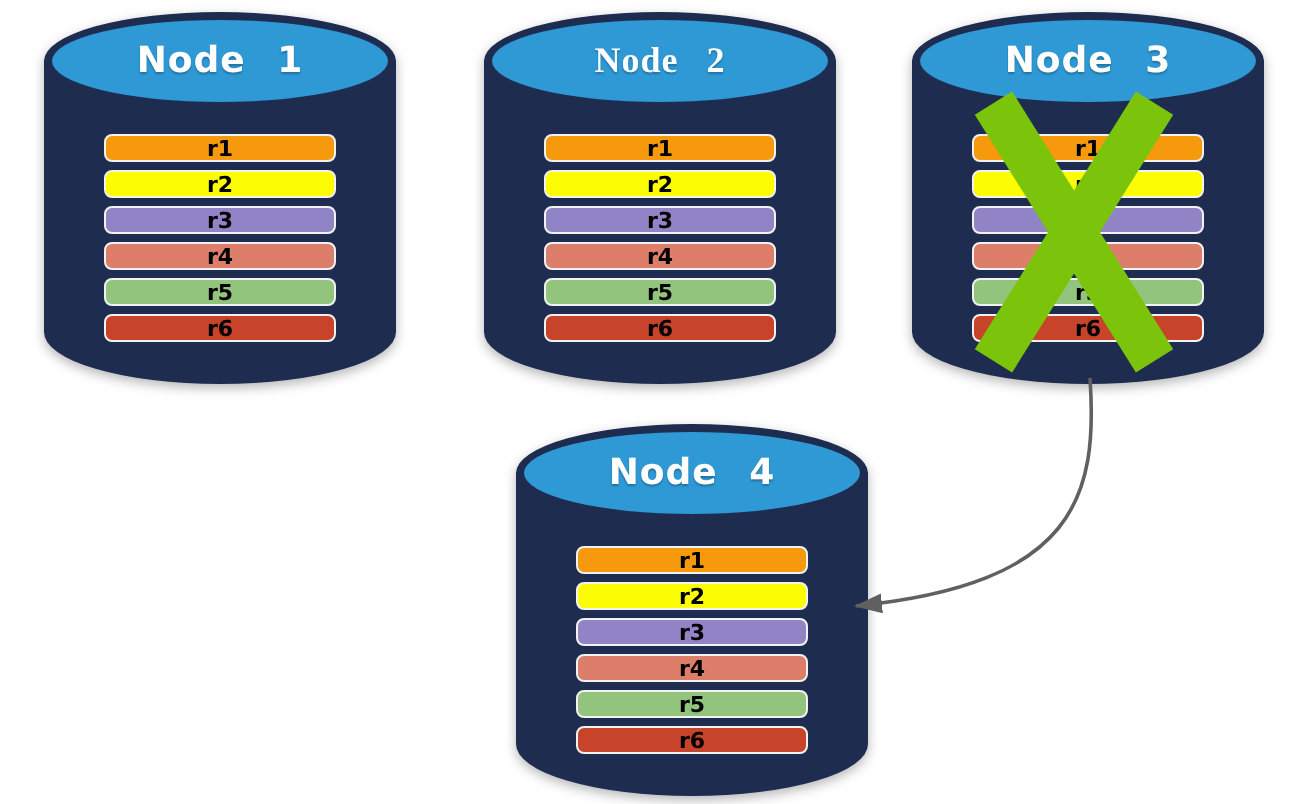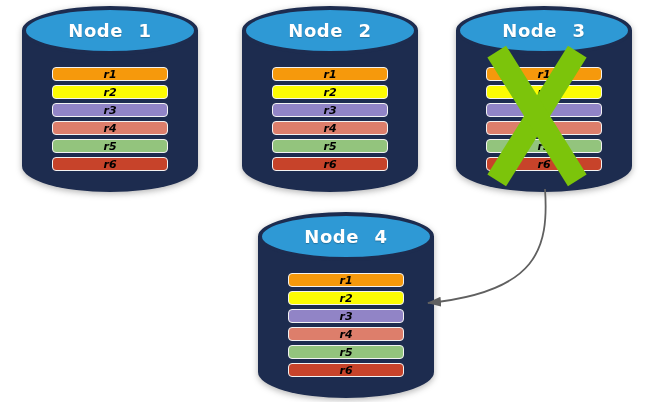--- a/index.html
+++ b/index.html
@@ -49,21 +49,20 @@
     white-space: nowrap;
     text-shadow: 0 1px 1px rgba(0,0,0,0.25);
   }
   .rows {
     position: absolute;
     left: 30px; right: 30px;
     top: 61px;
     display: flex;
     flex-direction: column;
     gap: 4px;
-    font-style: italic;
   }
   .row {
     height: 14px;
     box-sizing: border-box;
     border: 1.5px solid #f2f2f2;
     border-radius: 4px;
     display: flex;
     align-items: center;
     justify-content: center;
     font-size: 11px;
@@ -120,21 +119,21 @@
       <div class="row" style="background: rgb(252, 252, 3);">r2</div>
       <div class="row" style="background: rgb(145, 132, 198);">r3</div>
       <div class="row" style="background: rgb(221, 126, 107);">r4</div>
       <div class="row" style="background: rgb(147, 196, 125);">r5</div>
       <div class="row" style="background: rgb(199, 67, 42);">r6</div>
     </div>
   </div>
 
   <div class="cyl pos-n2">
     <div class="cyl-body" style="background: rgb(29, 44, 79);"></div>
-    <div class="cyl-top" style="border-color: rgb(29, 44, 79); background: rgb(46, 153, 213);">
+    <div class="cyl-top" style="border-color: rgb(29, 44, 79); background: rgb(46, 153, 213); font-family: Liberation Serif, serif;">
       <span class="cyl-title">Node 2</span>
     </div>
     <div class="rows">
       <div class="row" style="background: rgb(246, 153, 12);">r1</div>
       <div class="row" style="background: rgb(252, 252, 3);">r2</div>
       <div class="row" style="background: rgb(145, 132, 198);">r3</div>
       <div class="row" style="background: rgb(221, 126, 107);">r4</div>
       <div class="row" style="background: rgb(147, 196, 125);">r5</div>
       <div class="row" style="background: rgb(199, 67, 42);">r6</div>
     </div>

